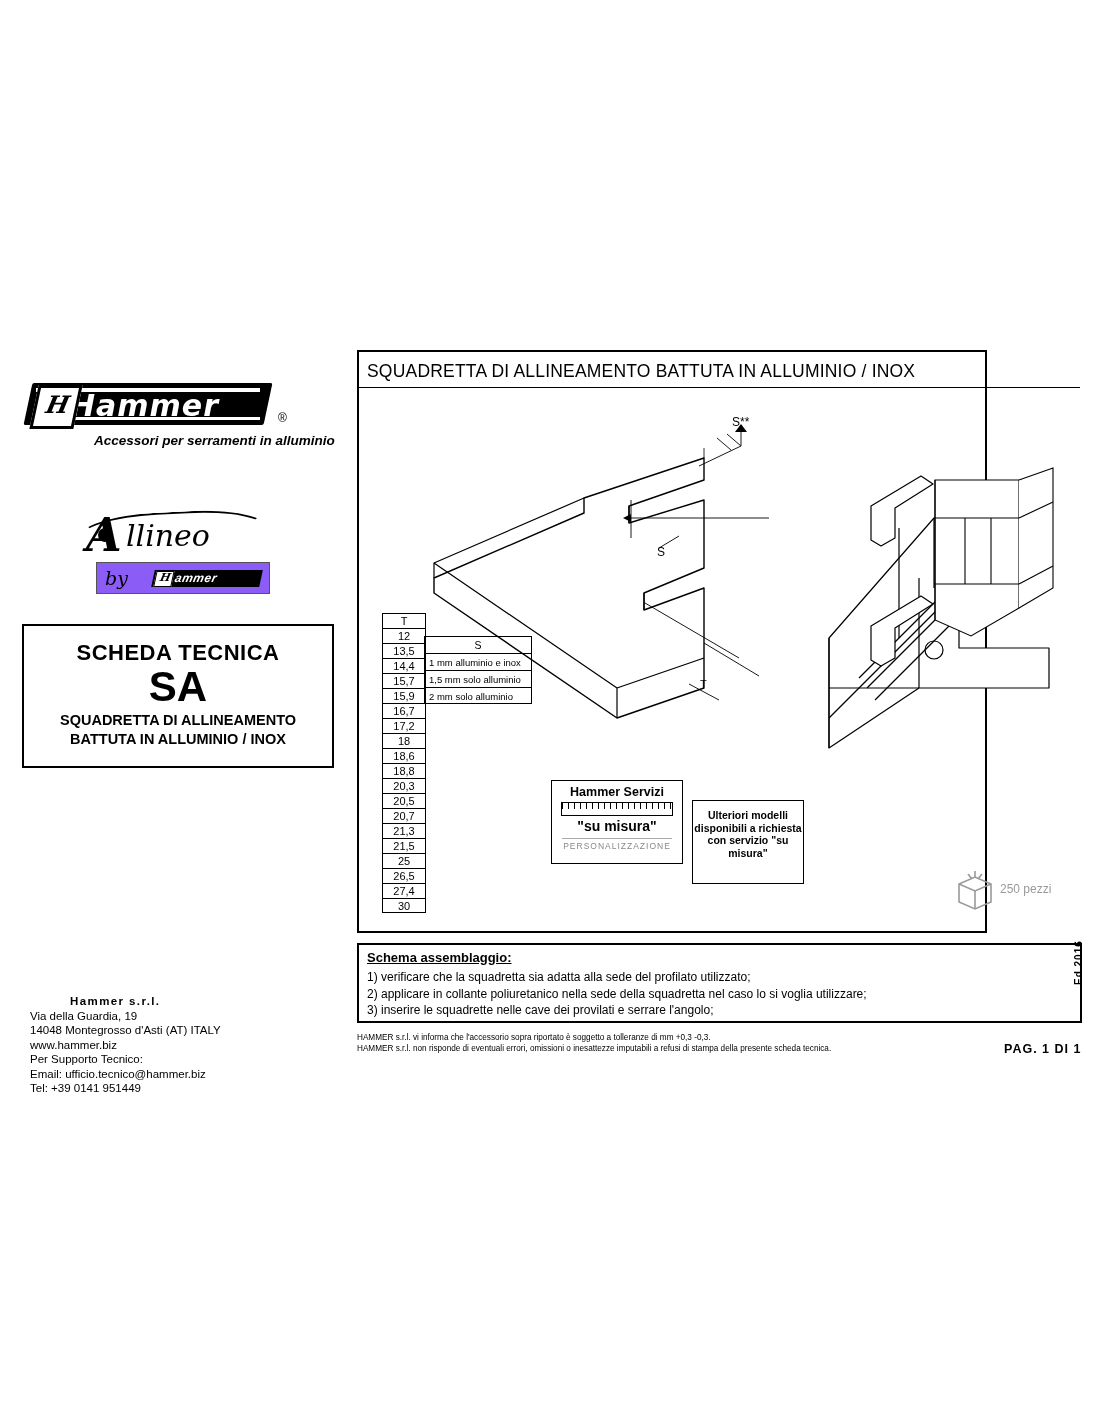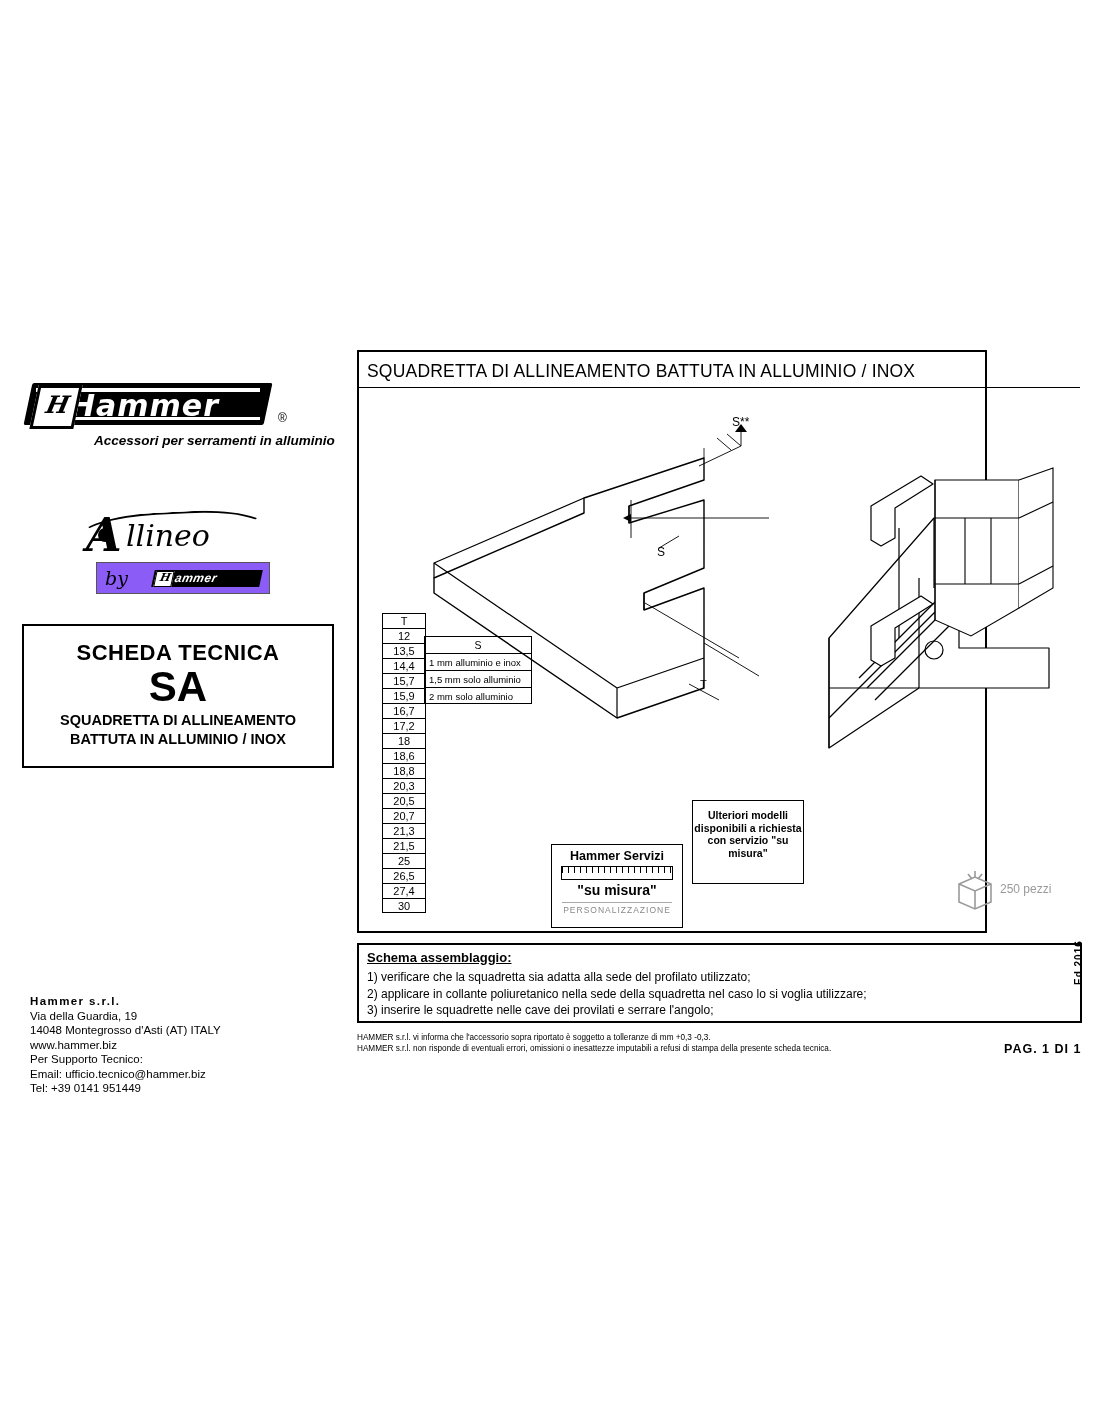--- a/index.html
+++ b/index.html
@@ -226,20 +226,21 @@
     position: absolute;
     left: 30px;
     top: 994px;
     font-size: 11.5px;
     line-height: 14.5px;
   }
   .company .cname {
     font-weight: bold;
     letter-spacing: 1.4px;
     font-size: 11.5px;
+    margin-left: 40px;
   }
 
   
   .main-frame {
     position: absolute;
     left: 357px;
     top: 350px;
     width: 630px;
     height: 583px;
     border: 2px solid #000;
@@ -314,21 +315,21 @@
   .s-table .cell.head {
     text-align: center;
     padding-left: 0;
     font-size: 10.5px;
   }
 
   
   .servizi-box {
     position: absolute;
     left: 551px;
-    top: 844px;
+    top: 780px;
     width: 132px;
     height: 84px;
     border: 1.5px solid #000;
     box-sizing: border-box;
     text-align: center;
   }
   .servizi-box .sv-title {
     font-size: 12.5px;
     font-weight: bold;
     margin-top: 4px;

